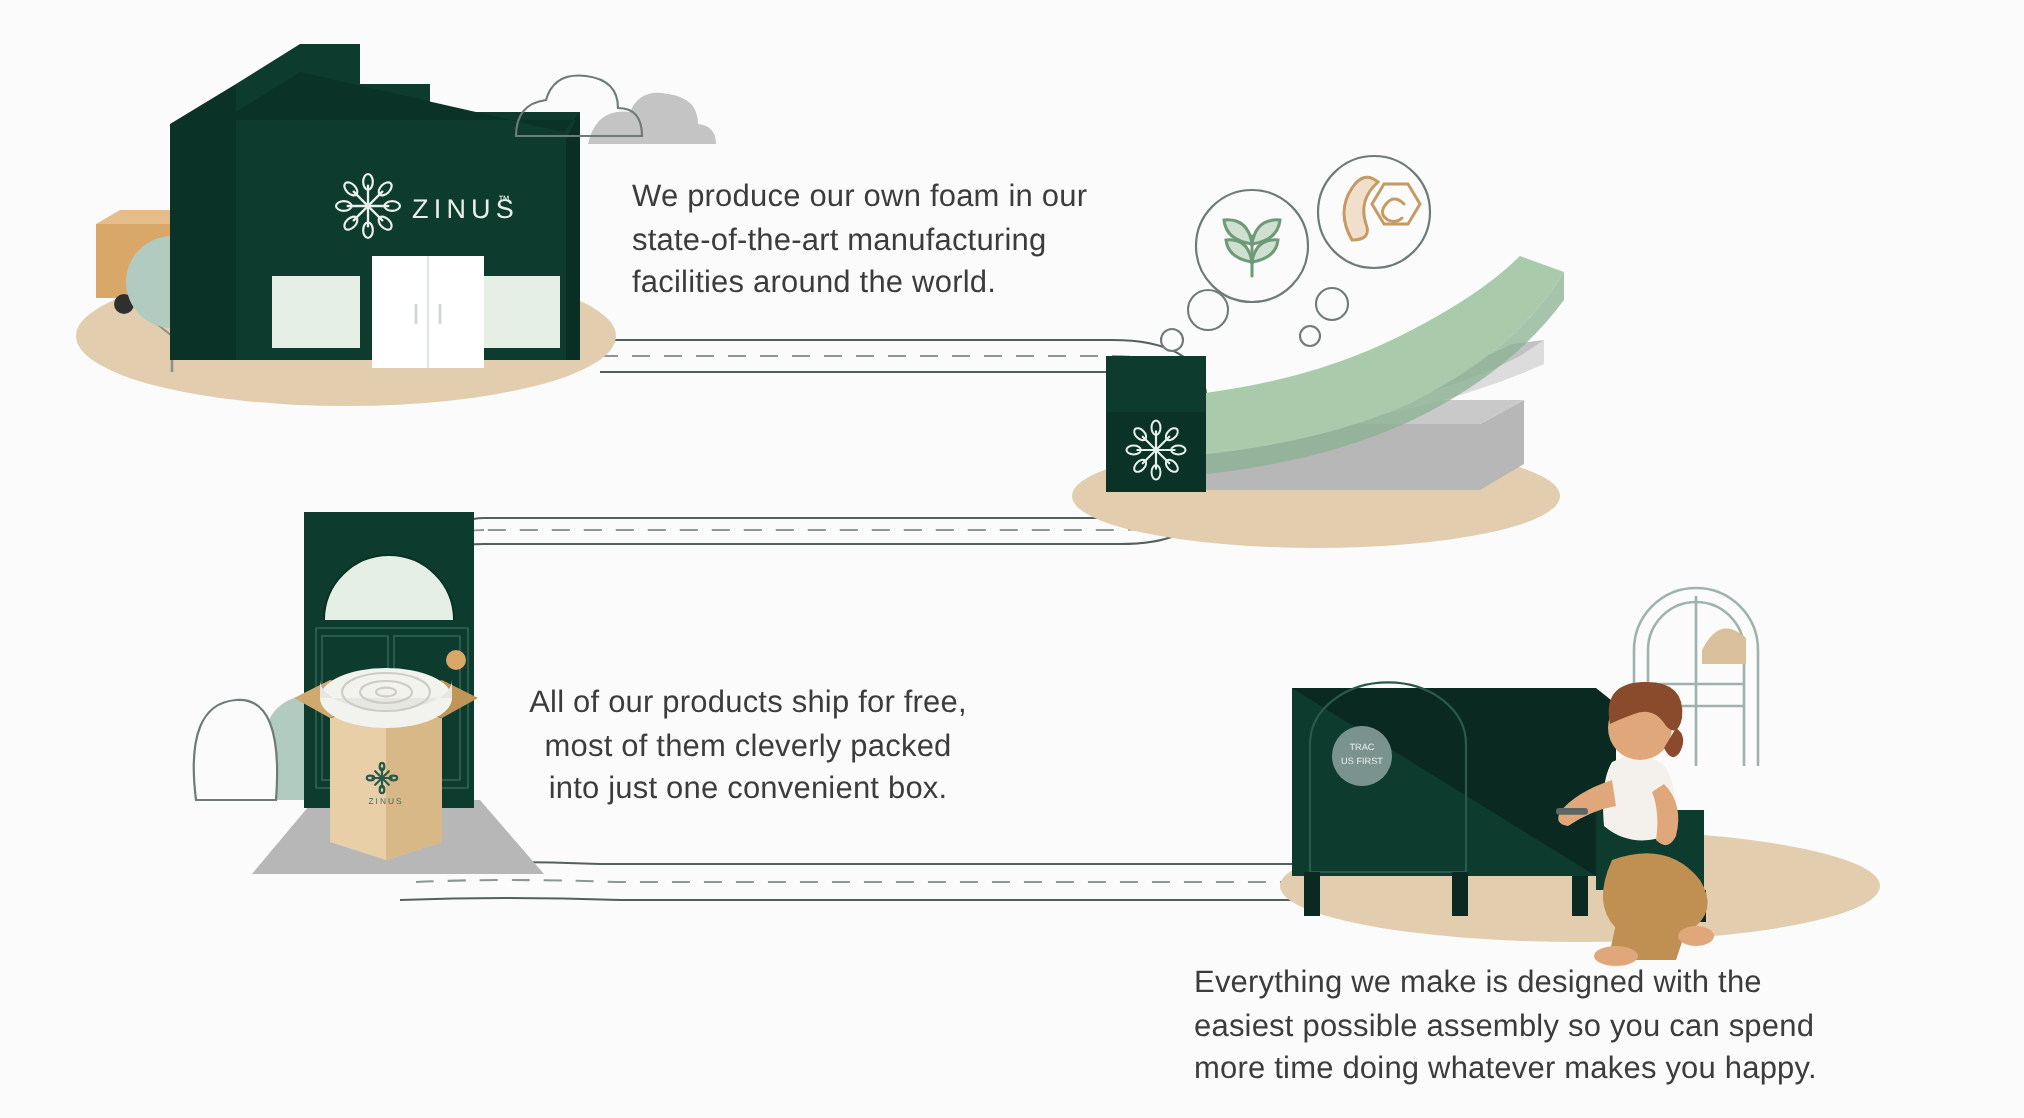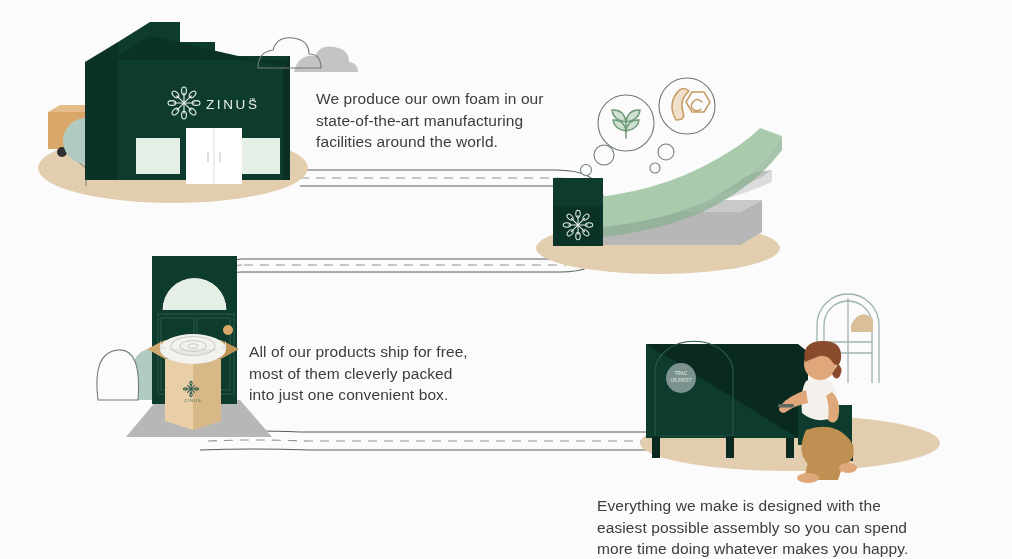--- a/index.html
+++ b/index.html
@@ -16,22 +16,22 @@
   .cap{
     position:absolute;
     color:#3c3c3c;
     font-size:15.5px;
     line-height:21.5px;
     letter-spacing:.1px;
     white-space:pre-line;
   }
   #cap1{left:316px;top:88px;width:260px;}
   #cap2{left:771px;top:88px;width:200px;}
-  #cap3{left:249px;top:341px;width:250px;}
-  #cap4{left:597px;top:481px;width:345px;margin-top:14px;}
+  #cap3{left:249px;top:341px;width:250px;text-align:center;}
+  #cap4{left:597px;top:481px;width:345px;}
   .tm{font-size:9px;vertical-align:super;}
 </style>
 </head>
 <body>
 
 <div id="stage">
 
   <svg id="art" viewBox="0 0 1012 559" xmlns="http://www.w3.org/2000/svg">
 
     <defs>

